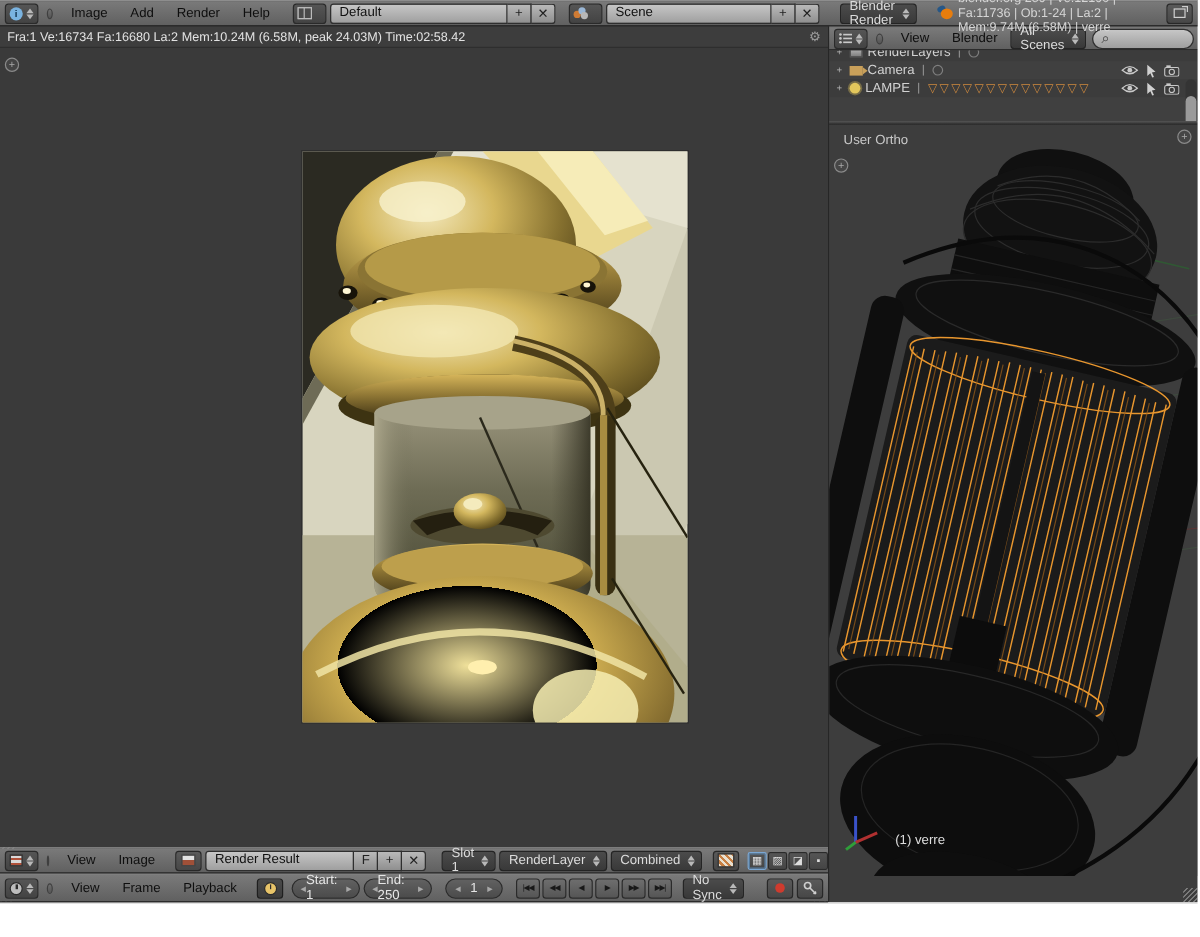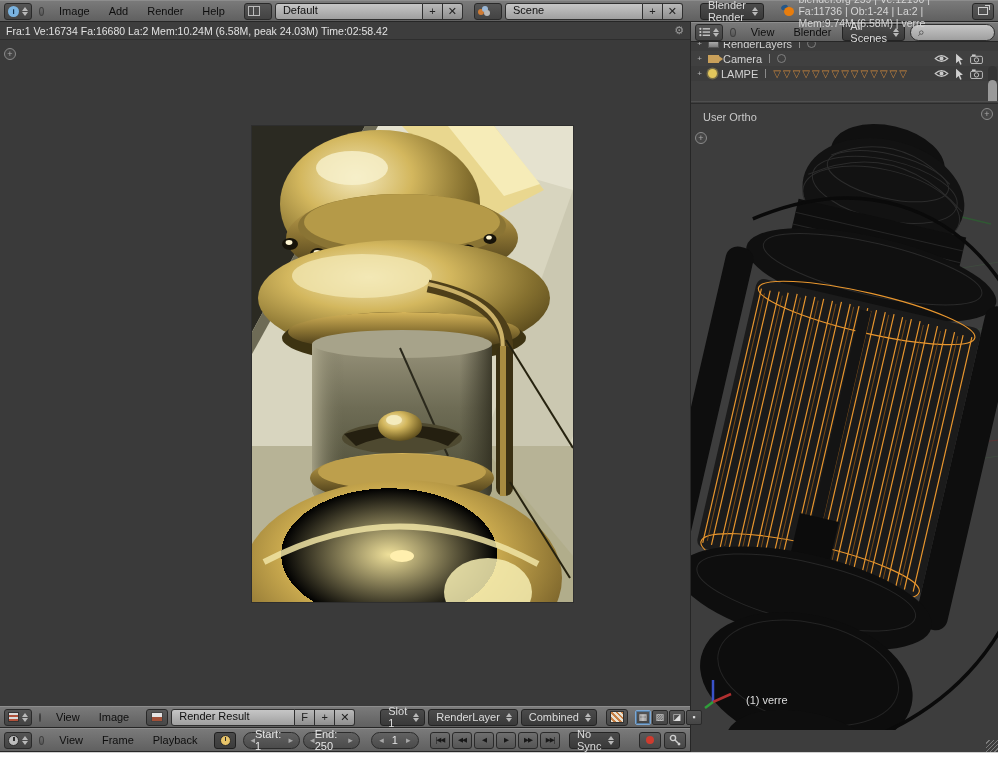--- a/index.html
+++ b/index.html
@@ -513,21 +513,21 @@
       <span class="photo-icon"></span>
     </div>
     <div style="display:flex">
       <div class="field-light" style="width:124px">
           <span>Render Result</span>
         </div>
       <div class="btn-sq">F</div>
       <div class="btn-sq">+</div>
       <div class="btn-sq last">✕</div>
     </div>
-    <div class="dd-dark" style="width:62px; margin-left:22px">
+    <div class="dd-dark" style="width:62px; margin-left:10px">
       <span>Slot 1</span>
       <span class="spins" style="margin-left:auto">
           <i class="tri-u"></i>
           <i class="tri-d"></i>
         </span>
     </div>
     <div class="dd-dark" style="width:94px">
       <span>RenderLayer</span>
       <span class="spins" style="margin-left:auto">
           <i class="tri-u"></i>

